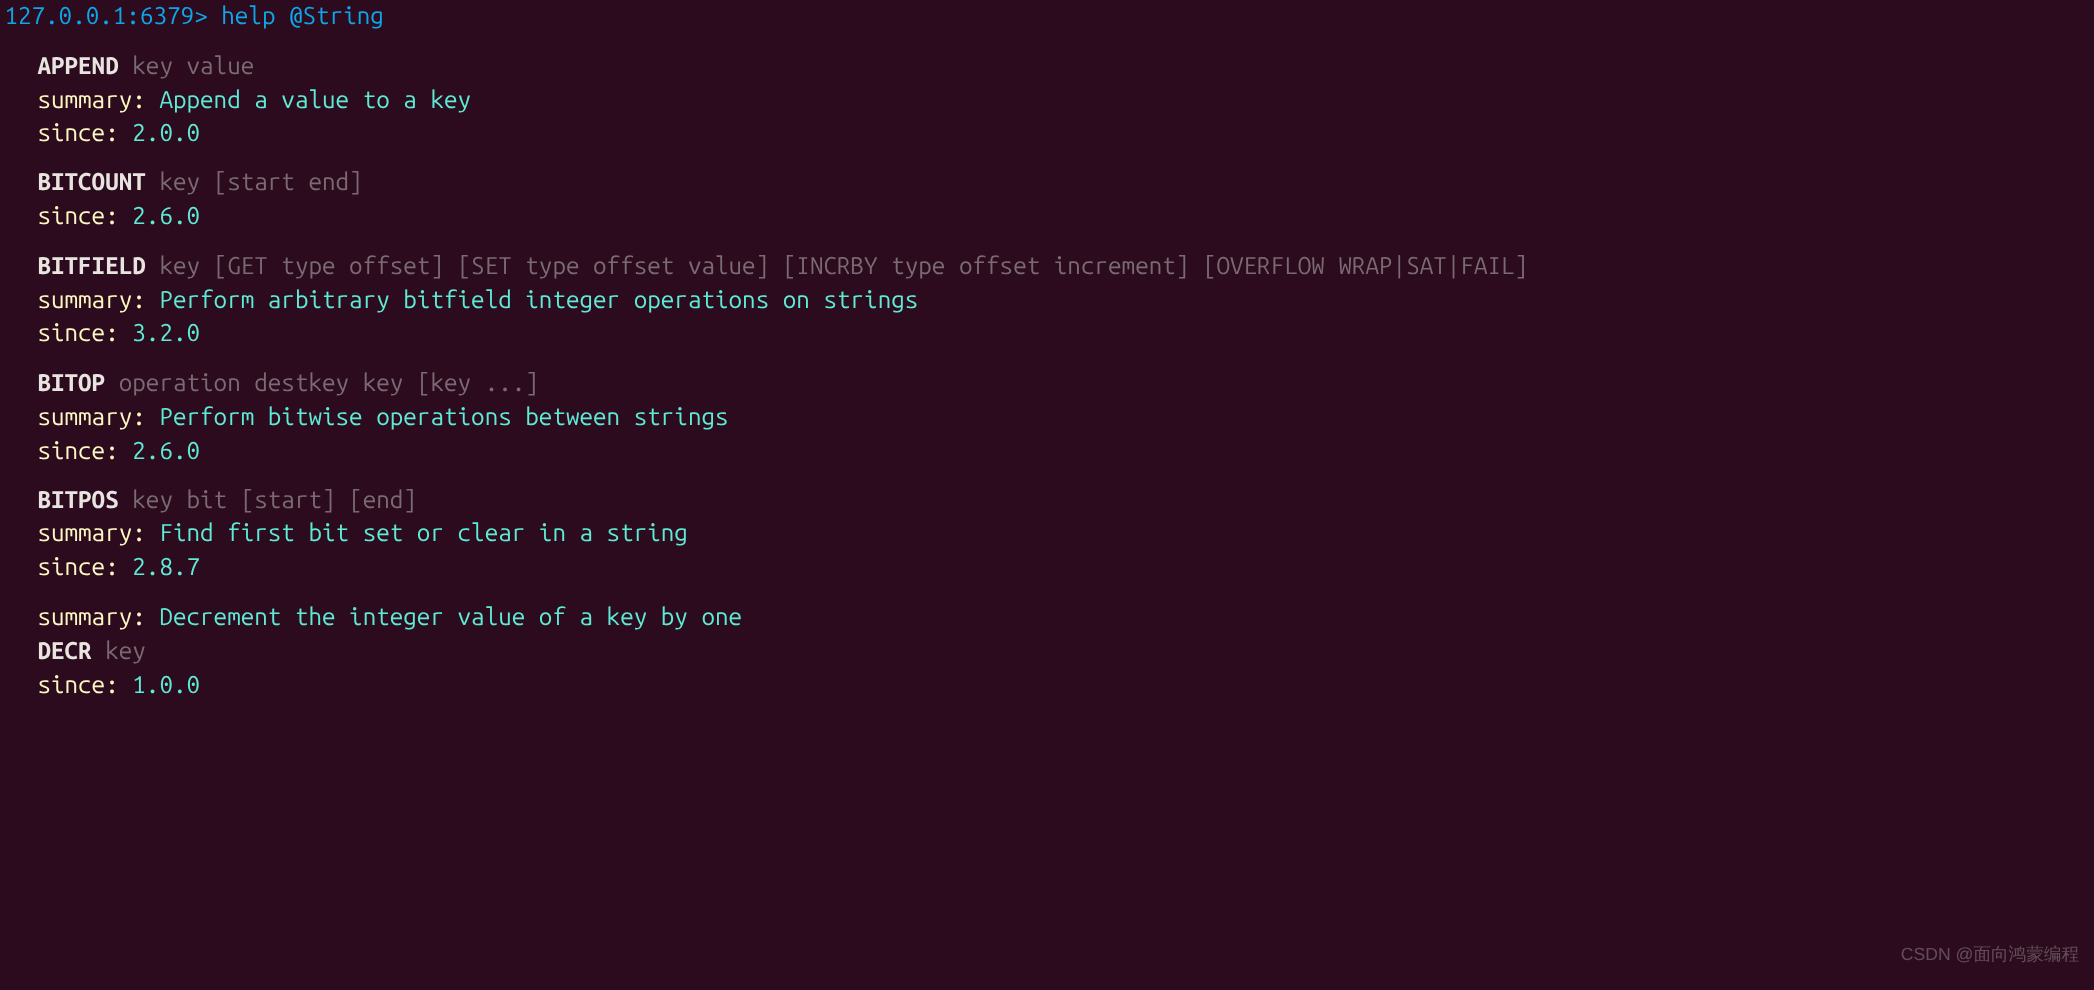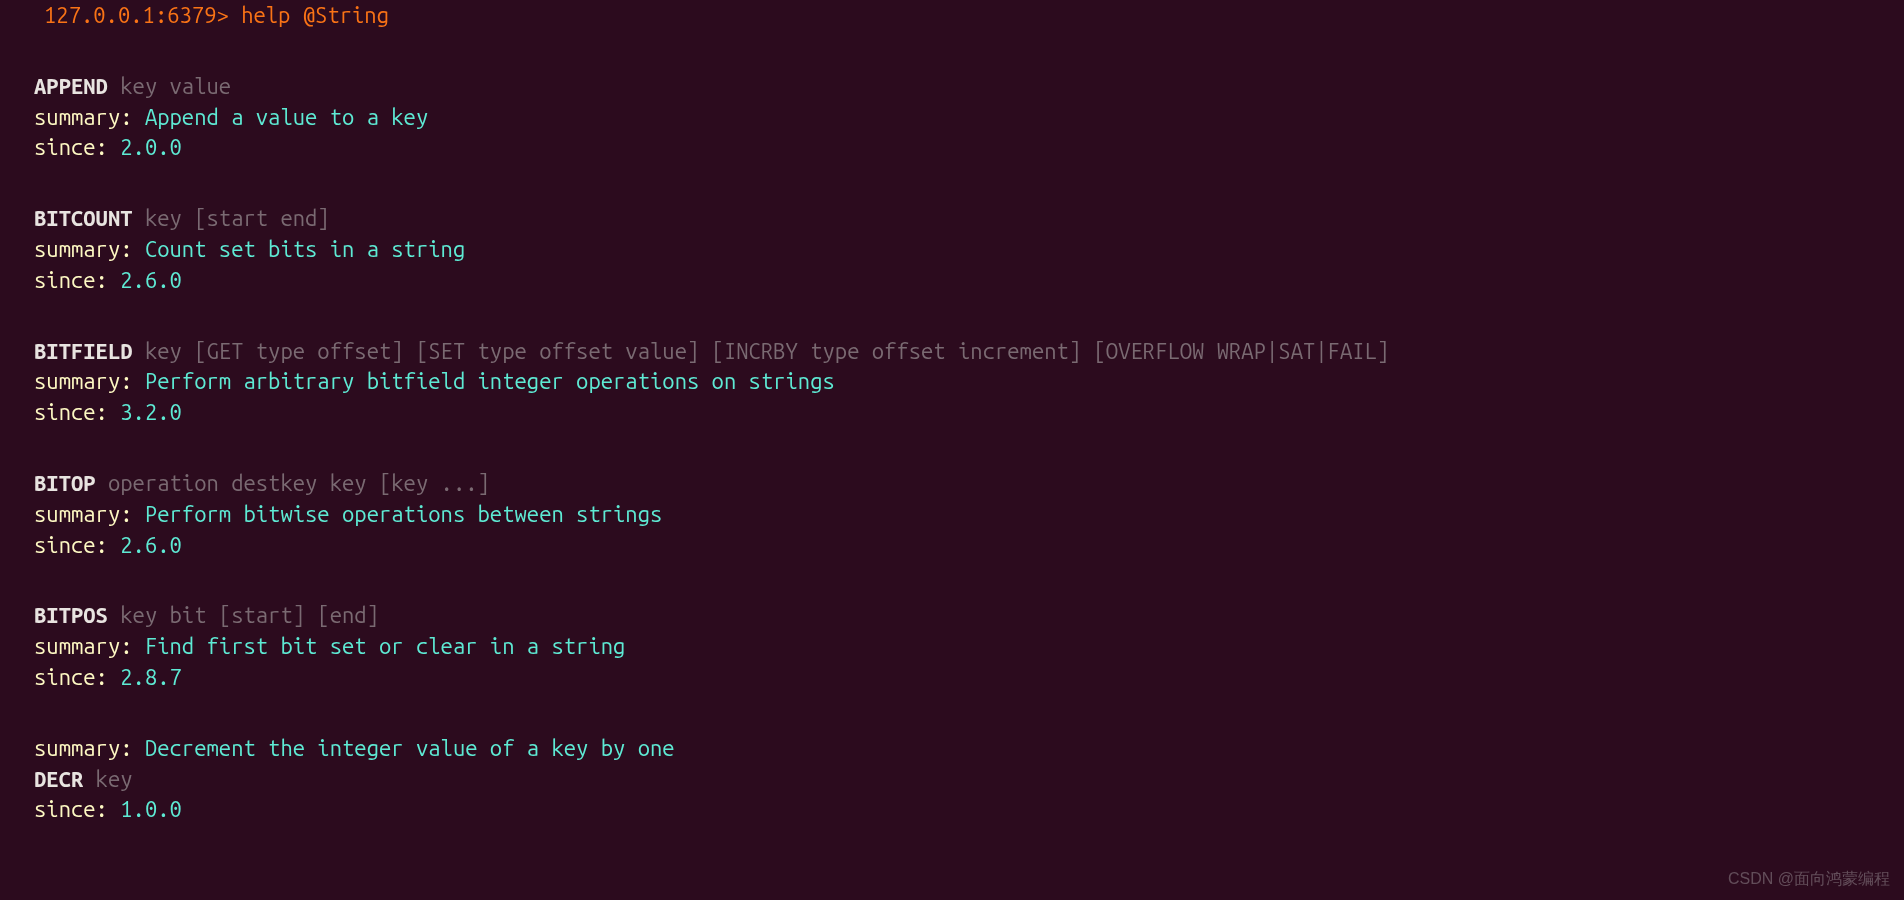--- a/index.html
+++ b/index.html
@@ -16,43 +16,42 @@
       padding: 0;
       width: 1904px;
       height: 900px;
       overflow: hidden;
       position: relative;
     }
     .terminal {
       padding: 0 4px;
     }
     .prompt-line {
-      color: #f97316;
-      margin-left: 40px;
+      color: #0ea5e9;
     }
     .command-block {
-      margin-top: 40px;
+      margin-top: 14px;
       padding-left: 30px;
     }
     .cmd-name {
       font-weight: bold;
       color: #e8e4e0;
     }
     .cmd-args {
       color: #7a6a72;
     }
     .label {
       color: #fef9c3;
     }
     .label-text {
       color: #5eead4;
     }
     .watermark {
       position: absolute;
-      bottom: 10px;
+      bottom: 20px;
       right: 14px;
       color: rgba(200, 200, 200, 0.35);
       font-size: 16px;
       font-family: sans-serif;
     }
   </style>
 </head>
 <body>
 
 <div class="terminal">
@@ -78,25 +77,20 @@
       <span> </span>
       <span class="label-text">2.0.0</span>
     </div>
   </div>
 
   <div class="command-block">
     <div>
       <span class="cmd-name">BITCOUNT</span>
       <span> </span>
       <span class="cmd-args">key [start end]</span>
-    </div>
-    <div>
-      <span class="label">summary:</span>
-      <span> </span>
-      <span class="label-text">Count set bits in a string</span>
     </div>
     <div>
       <span class="label">since:</span>
       <span> </span>
       <span class="label-text">2.6.0</span>
     </div>
   </div>
 
   <div class="command-block">
     <div>

